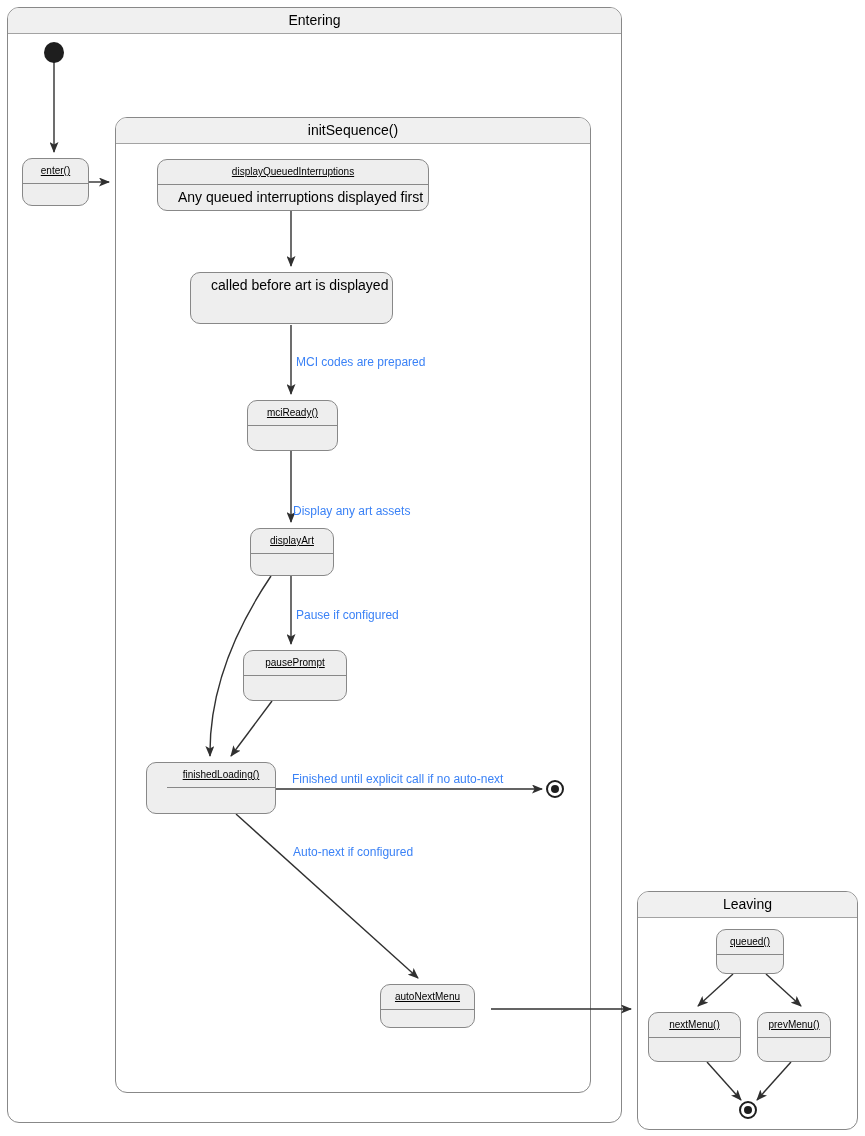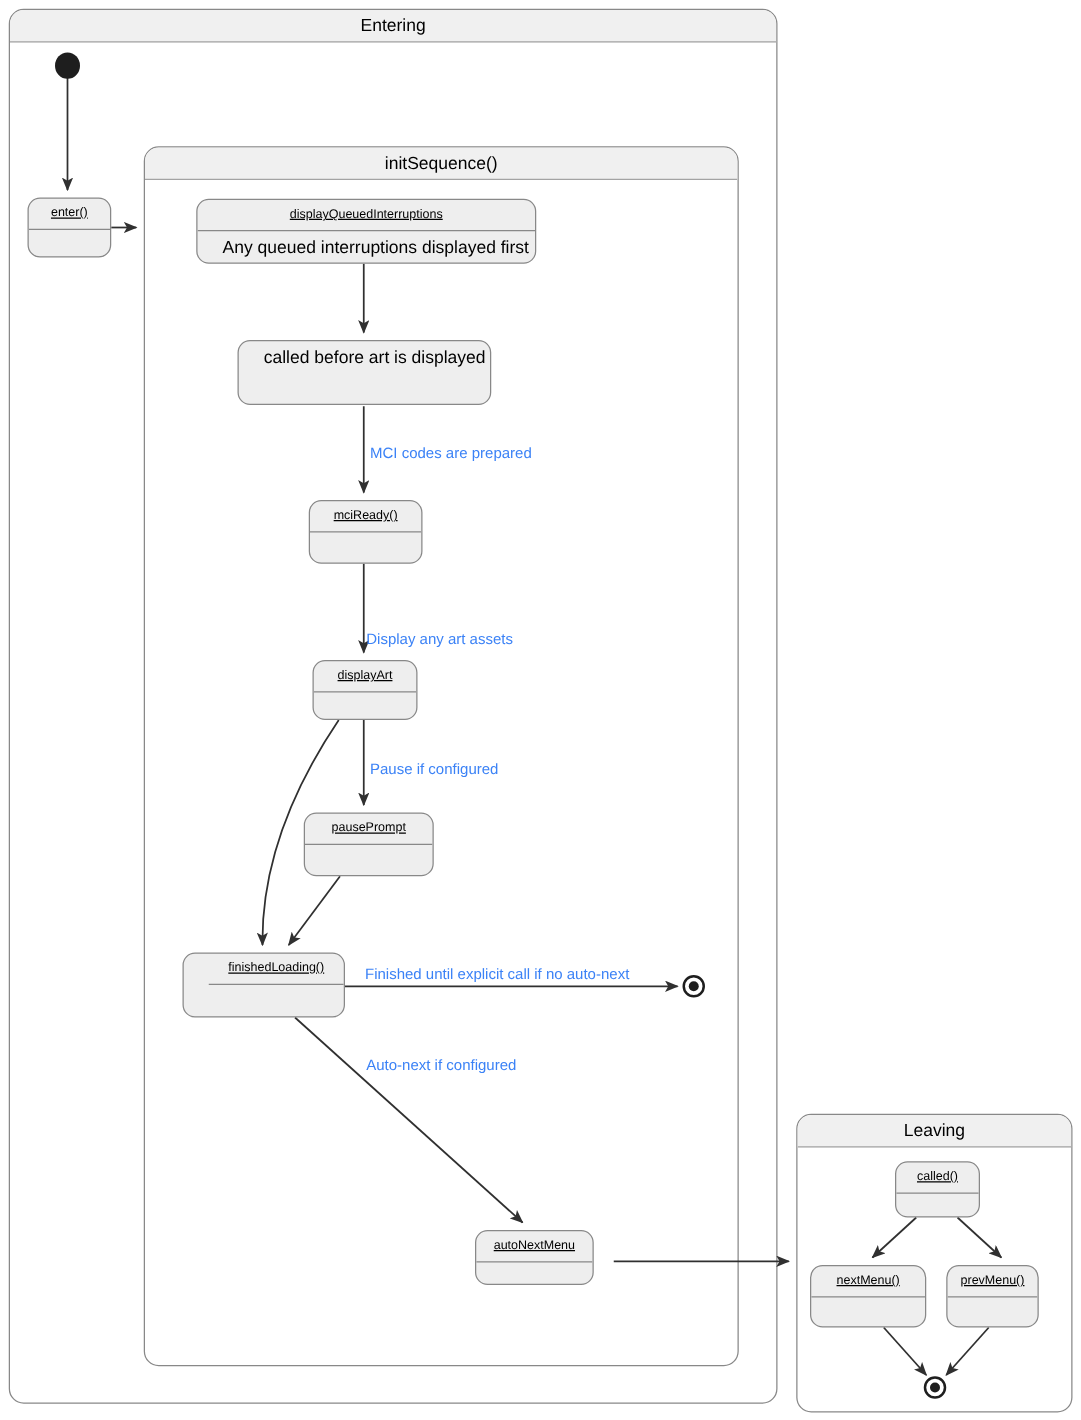--- a/index.html
+++ b/index.html
@@ -205,21 +205,21 @@
     <div class="state-name">finishedLoading()</div>
     <div class="state-body"></div>
   </div>
 
   <div class="state" style="left:380px; top:984px; width:95px; height:44px;">
     <div class="state-name">autoNextMenu</div>
     <div class="state-body"></div>
   </div>
 
   <div class="state" style="left:716px; top:929px; width:68px; height:45px;">
-    <div class="state-name">called()</div>
+    <div class="state-name">queued()</div>
     <div class="state-body"></div>
   </div>
 
   <div class="state" style="left:648px; top:1012px; width:93px; height:50px;">
     <div class="state-name">nextMenu()</div>
     <div class="state-body"></div>
   </div>
 
   <div class="state" style="left:757px; top:1012px; width:74px; height:50px;">
     <div class="state-name">prevMenu()</div>

